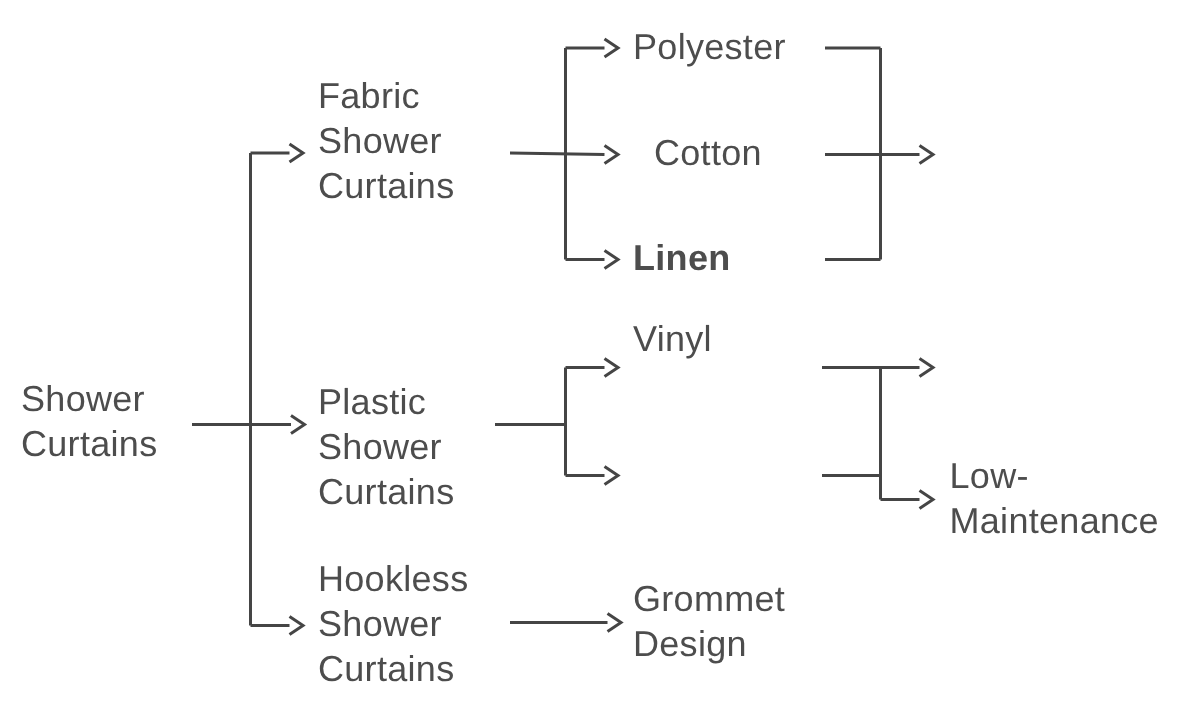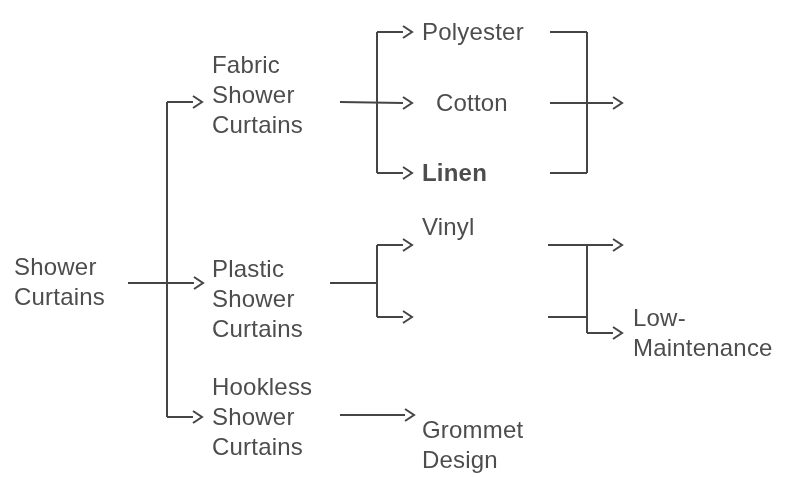--- a/index.html
+++ b/index.html
@@ -85,21 +85,21 @@
 
   <div class="node" style="left:422px;top:17px;">Polyester</div>
 
   <div class="node" style="left:418px;top:88px;margin-left:18px;">Cotton</div>
 
   <div class="node" style="left:422px;top:158px;font-weight:bold;">Linen</div>
 
   <div class="node" style="left:422px;top:212px;">Vinyl</div>
 
 
-  <div class="node" style="left:422px;top:385px;margin-top:30px;">Grommet
+  <div class="node" style="left:422px;top:385px;">Grommet
 Design</div>
 
 
 
   <div class="node" style="left:633px;top:303px;">Low-
 Maintenance</div>
 
 </div>
 
 </body></html>

